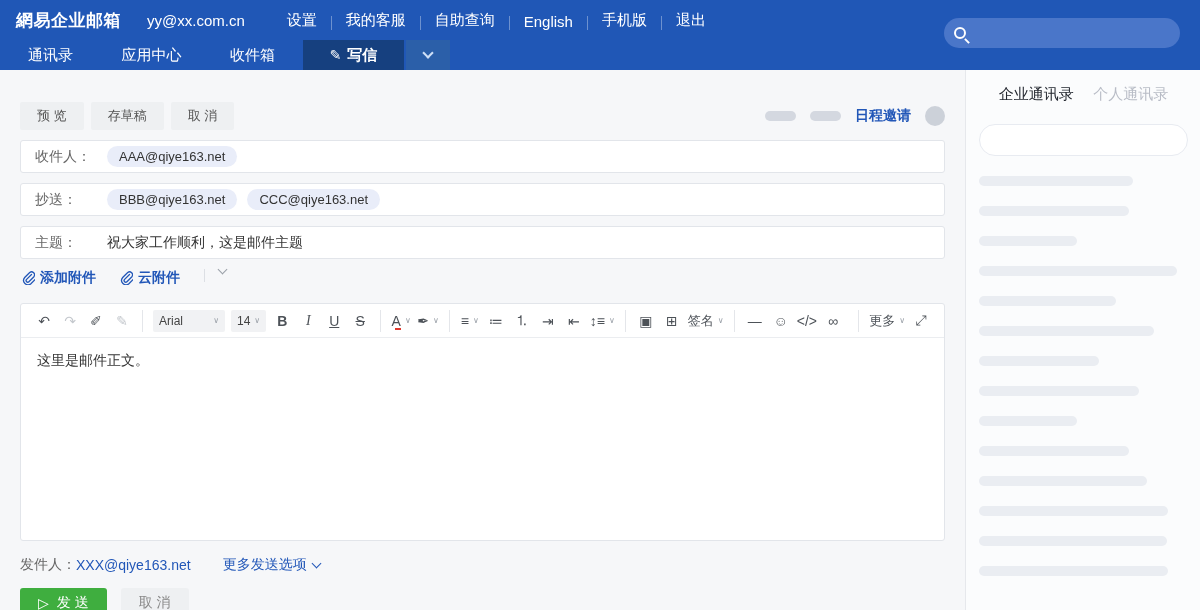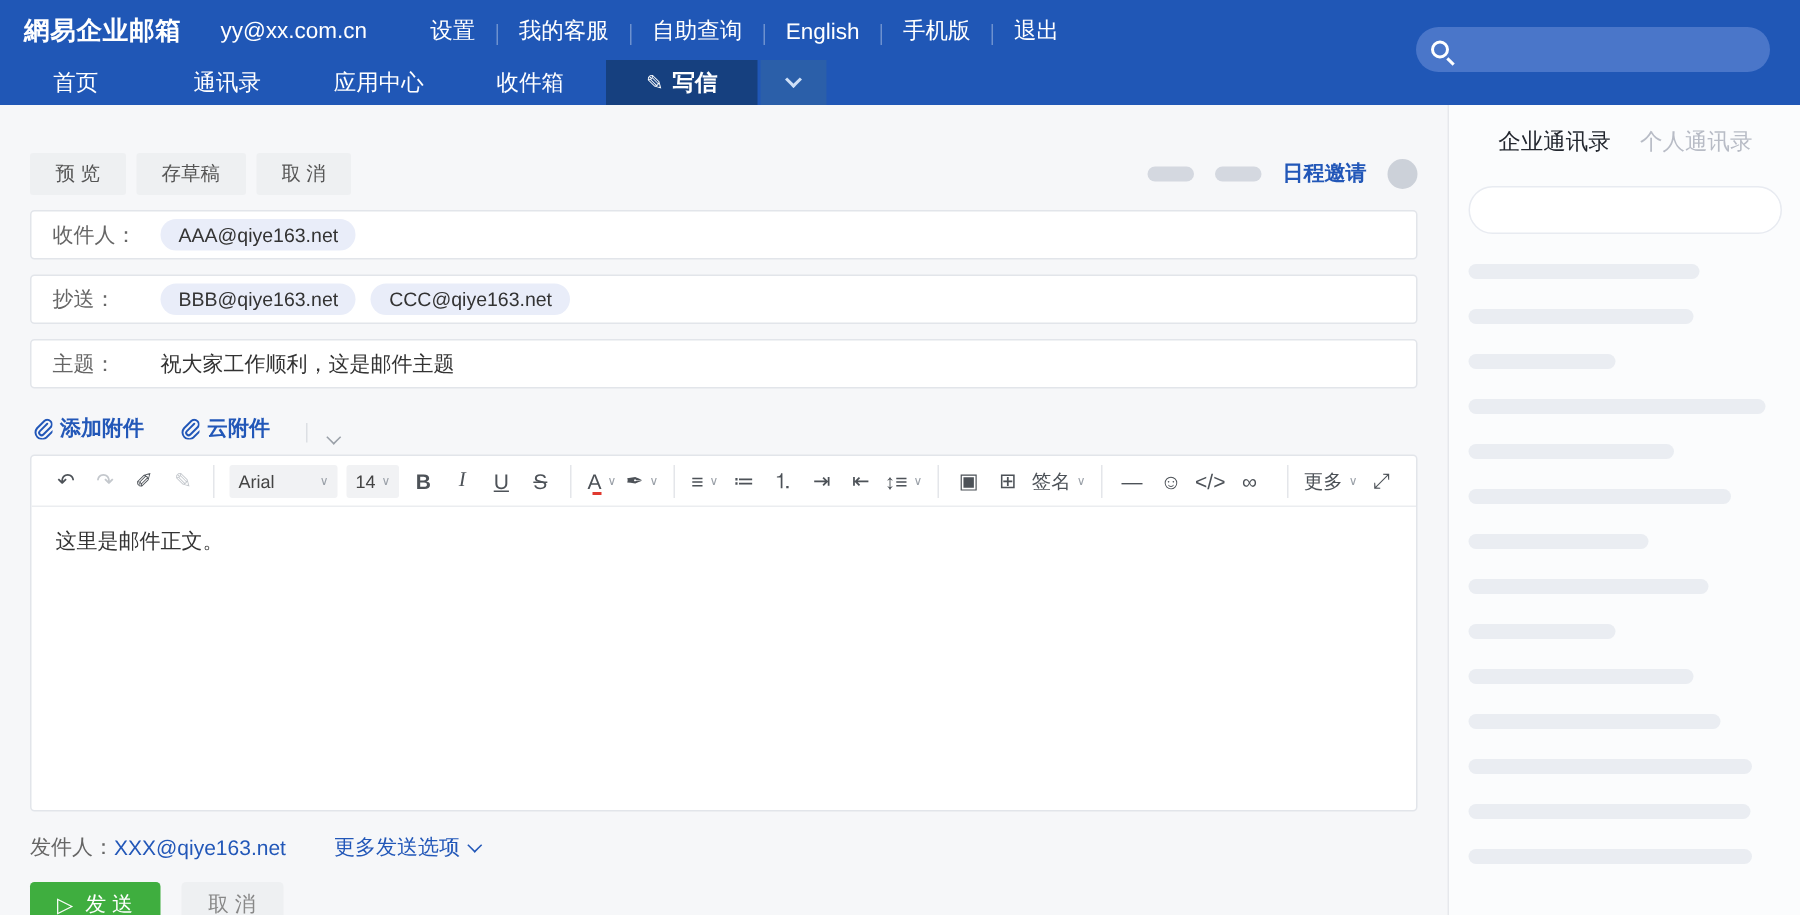--- a/index.html
+++ b/index.html
@@ -47,21 +47,21 @@
 
   
   .fieldrow { display:flex; align-items:center; height:33px; background:#fff;
     border:1px solid #e2e5ea; border-radius:3px; margin-bottom:10px; padding-left:14px; }
   .fieldrow .lbl { width:72px; font-size:14px; color:#666; flex:none; }
   .pill { background:#e9edf9; border-radius:12px; padding:3px 12px; font-size:13px;
     color:#333; margin-right:10px; cursor:default; }
   .subject-text { font-size:14px; color:#333; }
 
   
-  .attachrow { display:flex; align-items:flex-end; height:26px; margin-bottom:8px; padding-left:2px; }
+  .attachrow { display:flex; align-items:flex-start; height:26px; margin-bottom:8px; padding-left:2px; }
   .attach-link { display:flex; align-items:center; color:#2257b8; font-size:14px;
     font-weight:bold; cursor:pointer; margin-right:24px; }
   .attach-link svg { margin-right:5px; }
   .attach-sep { width:1px; height:13px; background:#dcdfe4; margin-right:14px; }
   .attach-chev { width:7px; height:7px; border-right:1.5px solid #9aa0a8;
     border-bottom:1.5px solid #9aa0a8; transform:rotate(45deg); margin-top:-3px; cursor:pointer; }
 
   
   .editor { background:#fff; border:1px solid #e2e5ea; border-radius:3px; height:238px;
     display:flex; flex-direction:column; }
@@ -124,23 +124,20 @@
         <span class="item">手机版</span>
         <span class="sep"></span>
         <span class="item">退出</span>
       </div>
   </div>
   <div class="searchbox">
     <span class="mag"></span>
   </div>
   <div class="navrow" id="navrow">
       <div class="navtab">
-        <span>首页</span>
-      </div>
-      <div class="navtab">
         <span>通讯录</span>
       </div>
       <div class="navtab">
         <span>应用中心</span>
       </div>
       <div class="navtab">
         <span>收件箱</span>
       </div>
       <div class="navtab active">
         <span class="pencil">✎</span>

